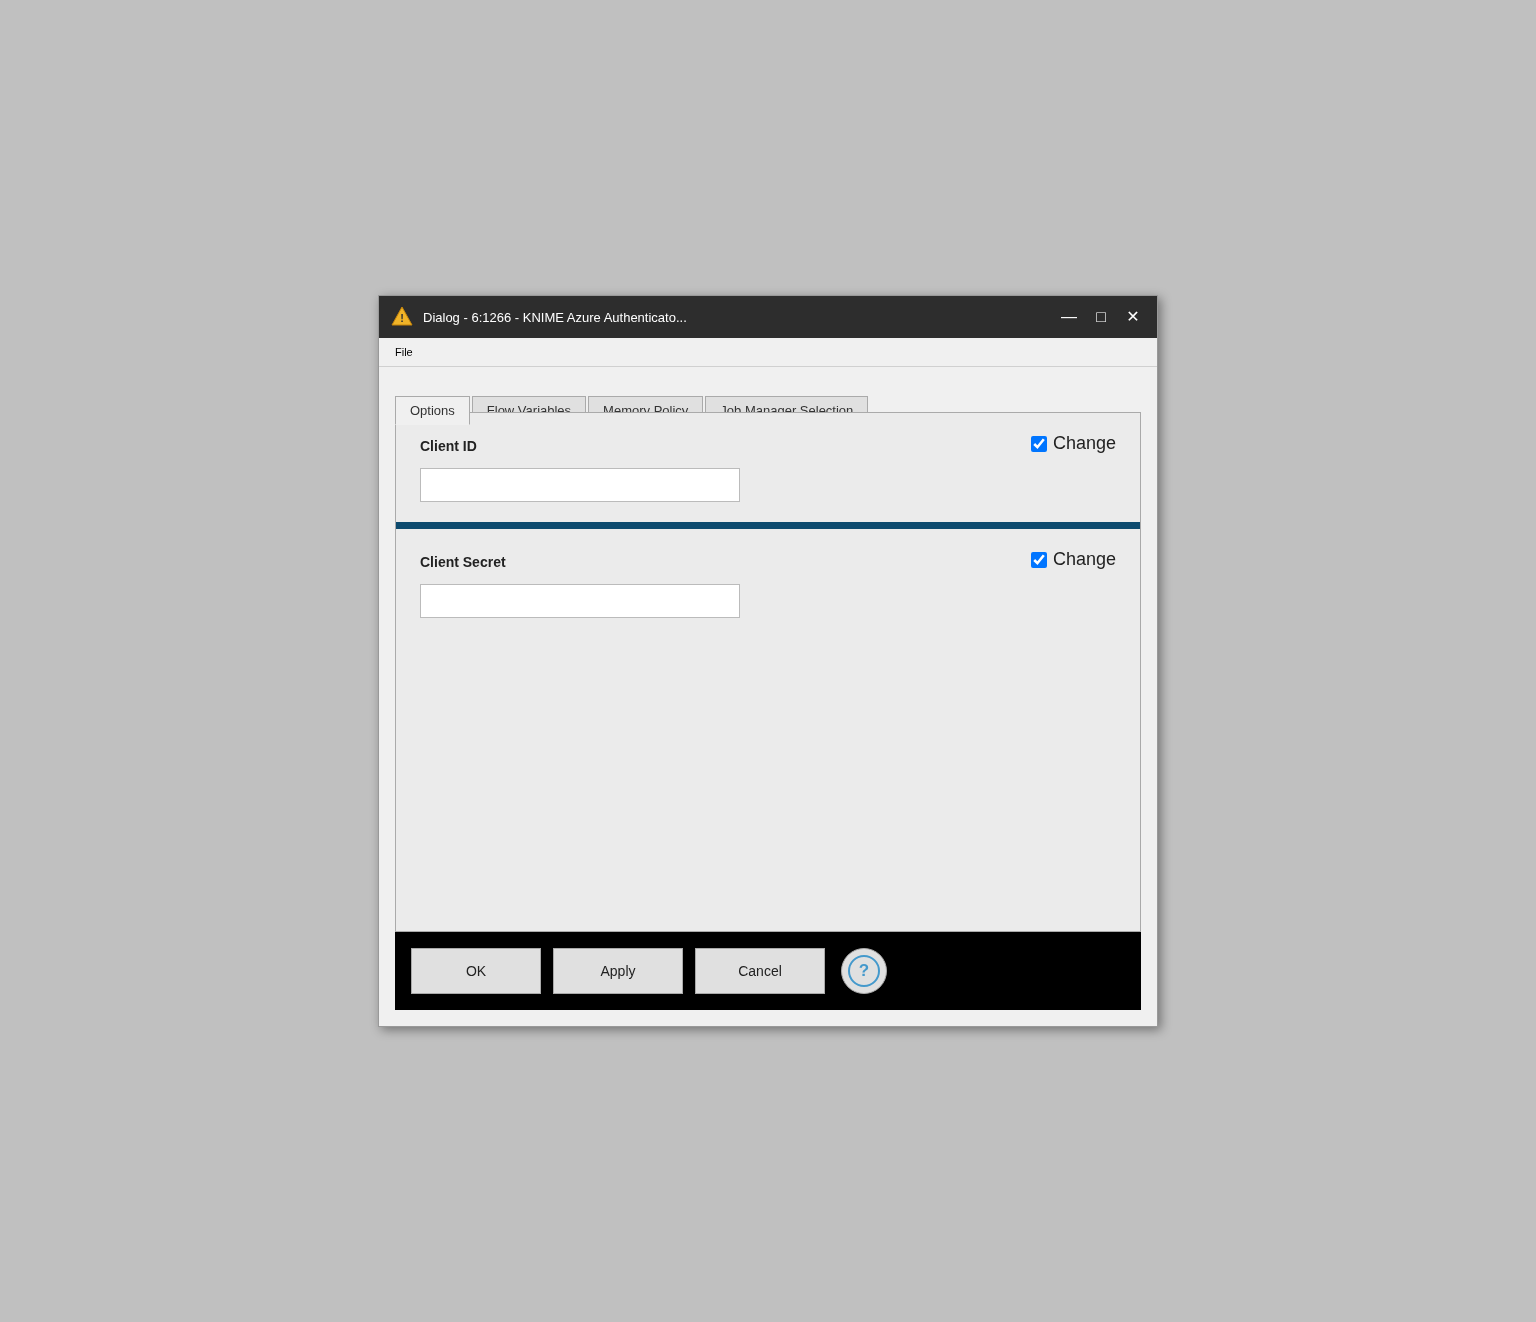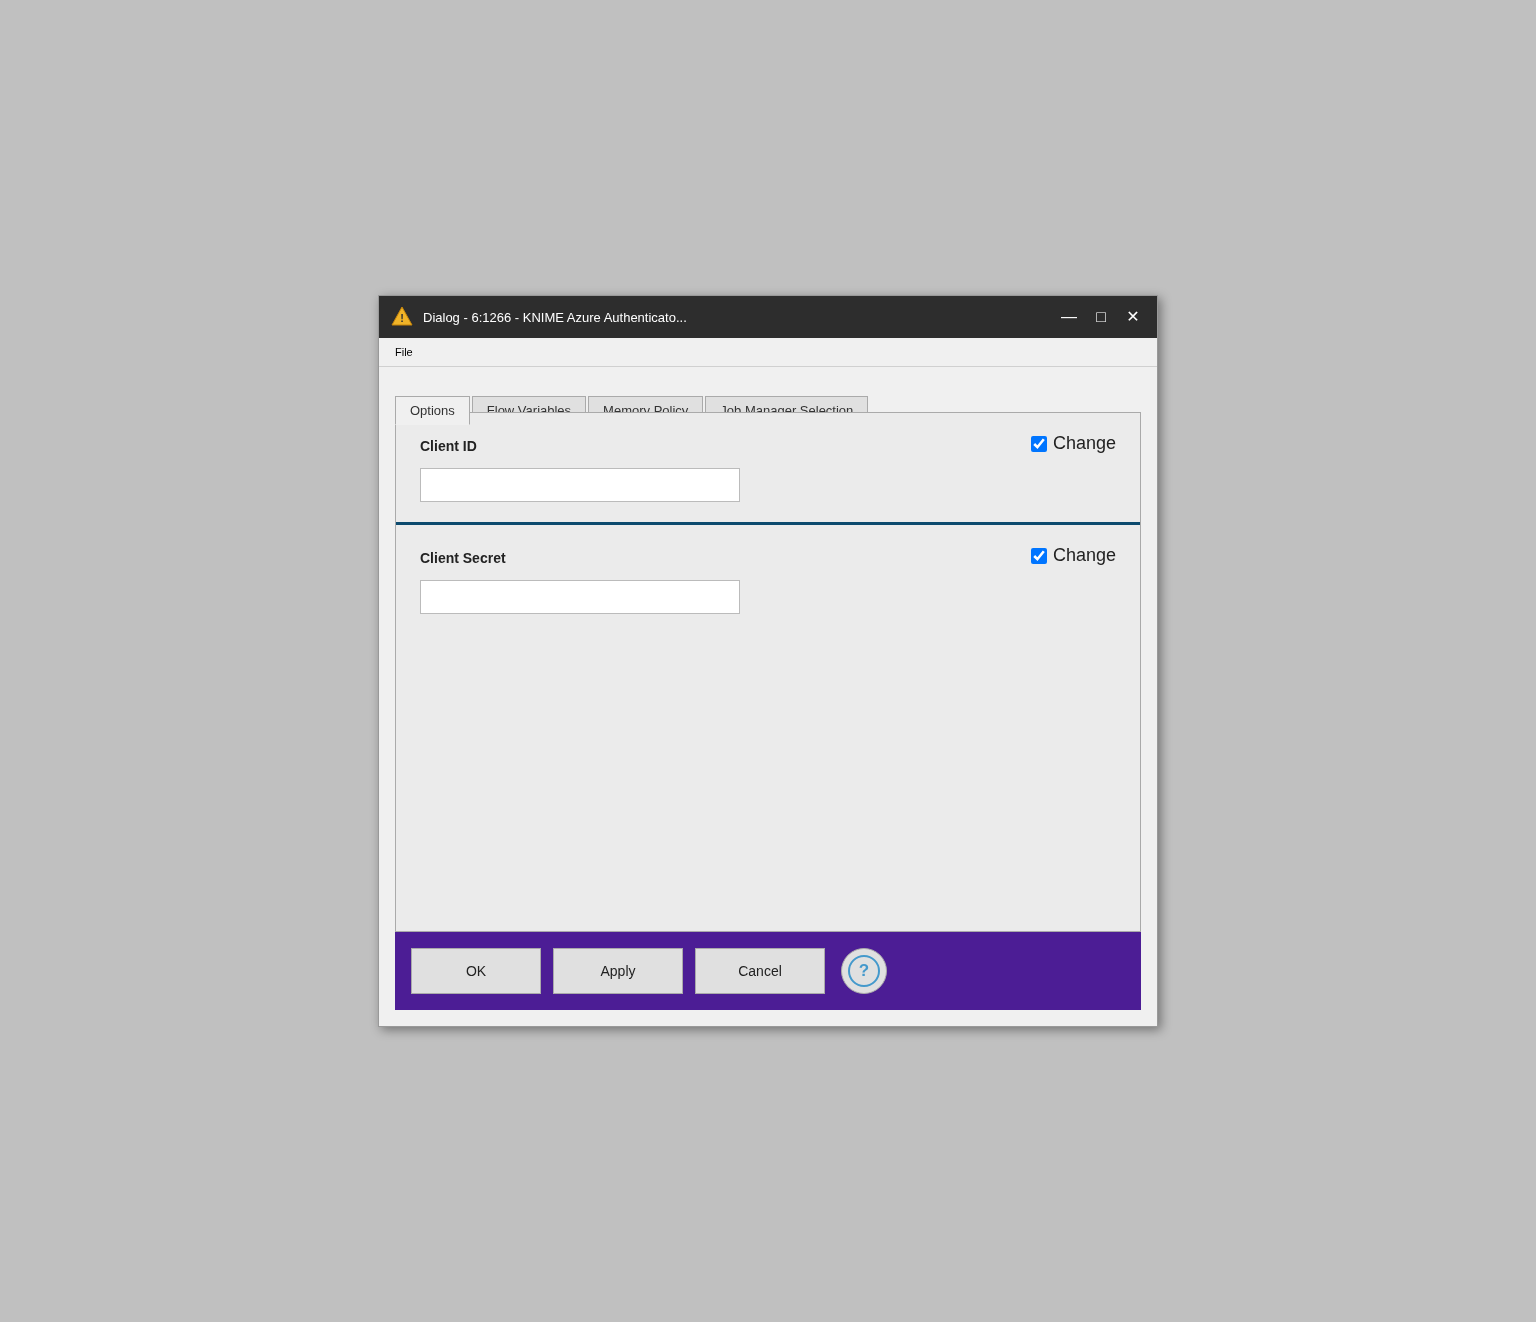--- a/index.html
+++ b/index.html
@@ -120,21 +120,21 @@
       z-index: 1;
       min-height: 520px;
     }
 
     .section {
       padding: 20px 24px;
       background: #ebebeb;
     }
 
     .section + .section {
-      border-top: 3px solid #0c4a6e;
+      border-top: 7px solid #0c4a6e;
     }
 
     .section-header {
       display: flex;
       justify-content: space-between;
       align-items: flex-end;
       margin-bottom: 14px;
     }
 
     .section-label {
@@ -168,21 +168,21 @@
       padding: 4px 8px;
       font-size: 13px;
       outline: none;
     }
 
     .footer-buttons {
       display: flex;
       align-items: center;
       padding: 16px 16px 16px 16px;
       gap: 12px;
-      background: #4c1d95;
+      background: #000000;
     }
 
     .footer-btn {
       min-width: 130px;
       height: 46px;
       padding: 8px 20px;
       background: #e0e0e0;
       border: 1px solid #aaa;
       cursor: pointer;
       font-size: 14px;

